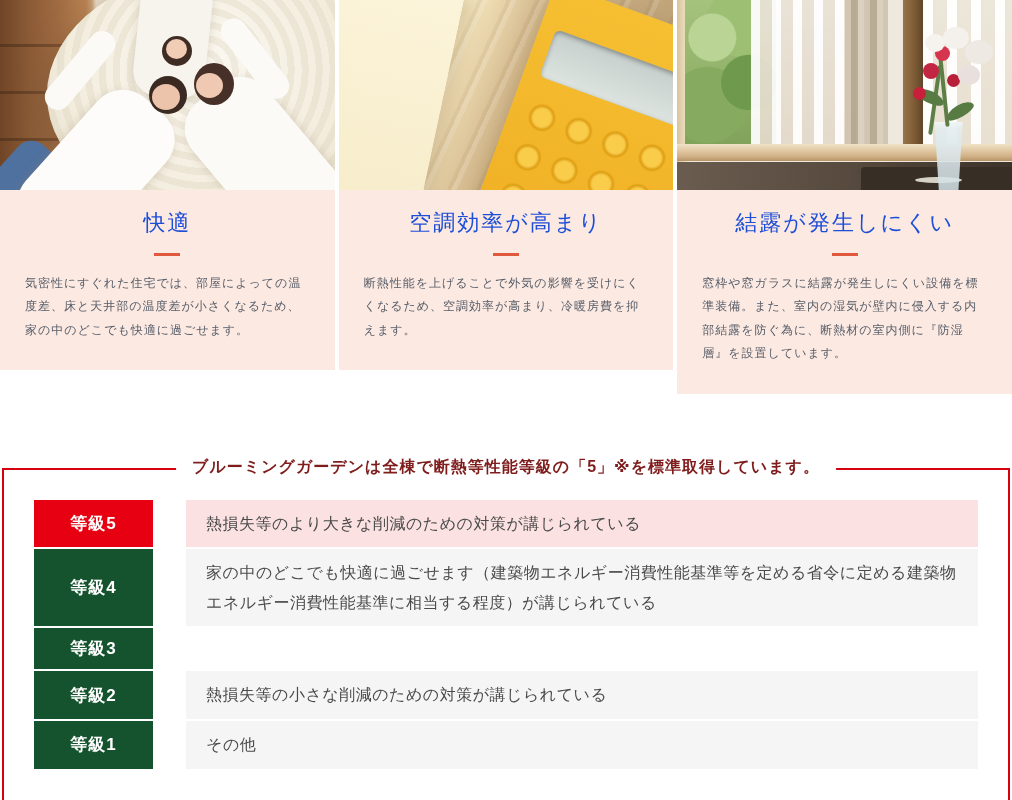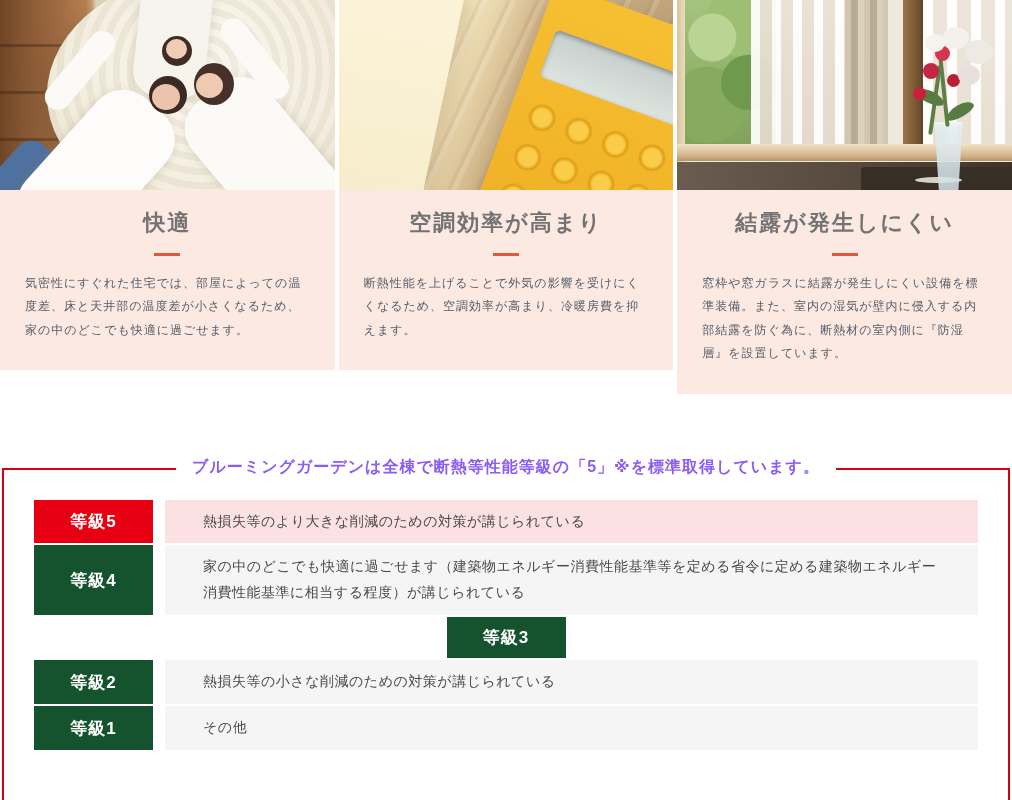--- a/index.html
+++ b/index.html
@@ -8,21 +8,21 @@
     width:1012px; height:800px; overflow:hidden; position:relative;
     font-family:"Liberation Sans","DejaVu Sans",sans-serif;
   }
   .page { width:1012px; height:800px; overflow:hidden; background:#fff; }
 
   
   .cards { display:grid; grid-template-columns:1fr 1fr 1fr; gap:4px; align-items:start; }
   .card { display:flex; flex-direction:column; }
   .card-photo { height:190px; position:relative; overflow:hidden; background:#e9e2d6; }
   .card-text { background:#fce9e2; padding:18px 25px 28px; }
-  .card-title { text-align:center; font-size:22px; font-weight:bold; color:#737373; letter-spacing:2px; }
+  .card-title { text-align:center; font-size:22px; font-weight:normal; color:#1d4ed8; letter-spacing:2px; }
   .card-underline { width:26px; height:3px; background:#e0593c; margin:15px auto 16px; }
   .card-body { font-size:12px; line-height:1.95; color:#565d68; letter-spacing:1px; }
 
   
   .ph-family { background:linear-gradient(90deg,#6f4526 0,#8a5a36 28px,#a06b42 58px,#b98253 86px,#caa179 92px,#e8dcc8 96px,#efe7d8 100%); }
   .ph-family .planks { position:absolute; left:0; top:0; width:95px; height:100%;
     background:repeating-linear-gradient(180deg, rgba(0,0,0,0) 0 44px, rgba(45,25,10,.35) 44px 47px); }
   .ph-family .rug { position:absolute; left:14%; top:-16%; width:104%; height:132%; border-radius:50%;
     background:radial-gradient(circle at 45% 40%, #fbf8f1 0%, #f3edde 55%, #e7decb 85%, #ded3bb 100%);
     box-shadow:-10px 12px 26px rgba(110,80,50,.35); }
@@ -89,29 +89,29 @@
     background:linear-gradient(180deg, rgba(228,238,241,.9), rgba(205,220,226,.85));
     clip-path:polygon(18% 0, 82% 0, 70% 100%, 30% 100%);
     box-shadow:inset 0 0 8px rgba(255,255,255,.9); }
   .wn-doily { position:absolute; left:71%; top:93%; width:14%; height:3.5%; background:#e8e4da; border-radius:50%; opacity:.9; }
 
   
   .red-box { margin:0 2px; border:2px solid #d7000f; border-bottom:none; position:relative;
     margin-top:74px; padding:30px 30px 60px; }
   .legend { position:absolute; top:-13px; left:50%; transform:translateX(-50%);
     background:#ffffff; padding:0 16px; white-space:nowrap;
-    font-size:16px; font-weight:bold; color:#8b5cf6; letter-spacing:1px; }
+    font-size:16px; font-weight:bold; color:#7f1d1d; letter-spacing:1px; }
 
   .grade-table { width:100%; }
-  .grade-row { display:flex; gap:12px; margin-bottom:2px;justify-content:center; }
+  .grade-row { display:flex; gap:6px; margin-bottom:2px; }
   .grade-label { flex:0 0 119px; min-height:41px; display:flex; align-items:center; justify-content:center;
     color:#ffffff; font-size:17px; font-weight:bold; letter-spacing:1px; background:#14532d; }
   .grade-label.red { background:#e60012; }
-  .grade-desc { flex:1; display:flex; align-items:center; padding:9px 38px;
-    font-size:14px; line-height:1.85; color:#4a4a4a; letter-spacing:.5px; background:#f5f5f5; }
+  .grade-desc { flex:1; display:flex; align-items:center; padding:9px 20px;
+    font-size:16px; line-height:1.85; color:#4a4a4a; letter-spacing:.5px; background:#f5f5f5;margin-left:27px; }
   .grade-desc.pink { background:#fbe1e1; }
 </style>
 </head>
 <body>
 
 <div class="page">
 
   <div class="cards">
 
     <div class="card">

